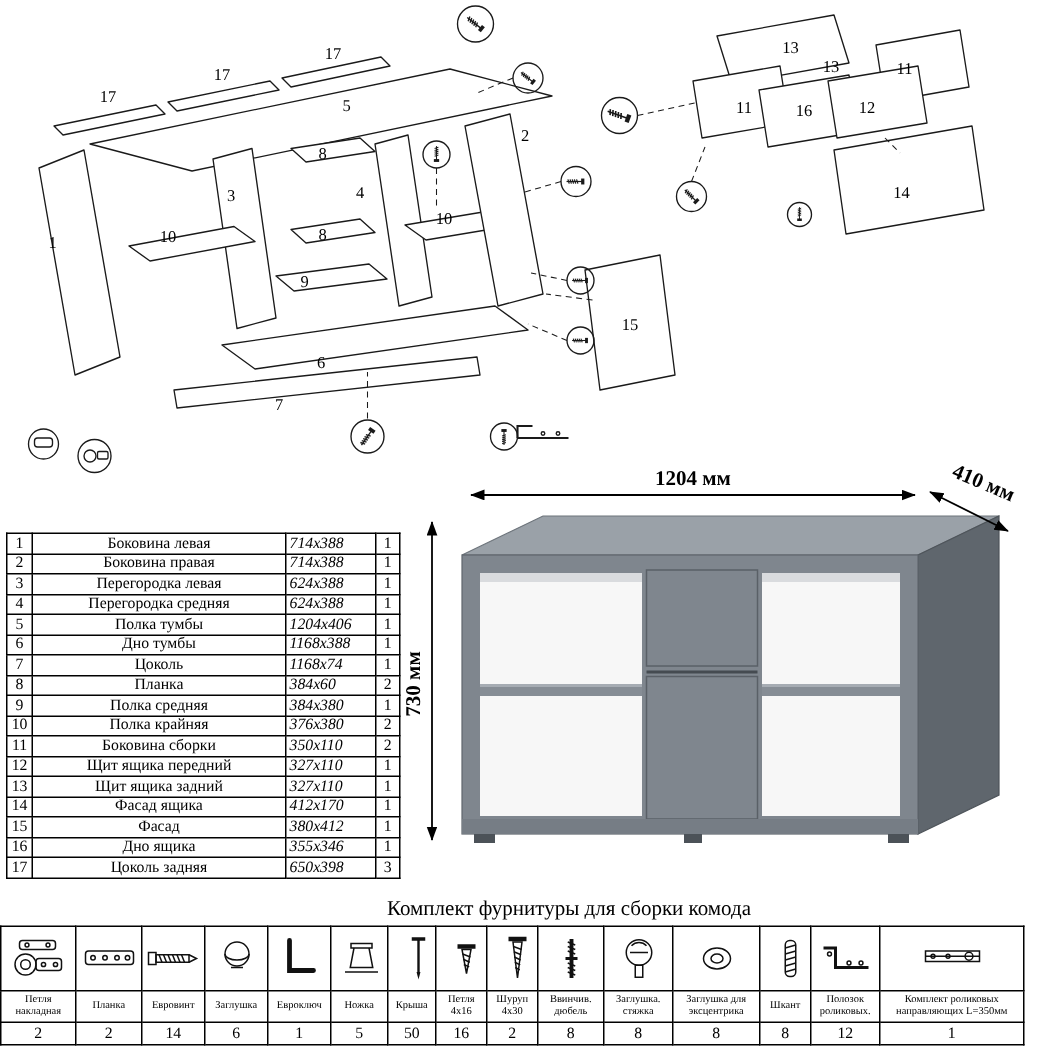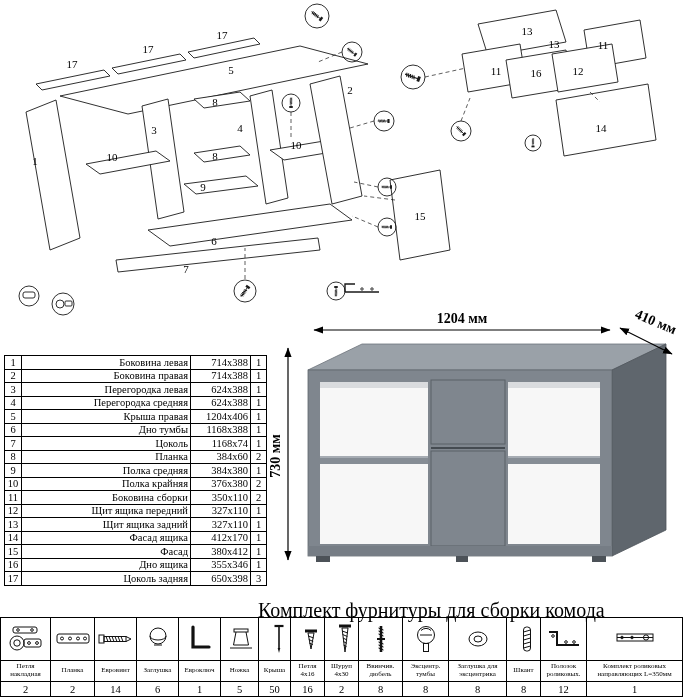--- a/index.html
+++ b/index.html
@@ -9,30 +9,30 @@
 
   
   #diagram-svg{position:absolute;left:0;top:0;}
 
   
   #parts-table{position:absolute;left:4px;top:355px;width:256px;border-collapse:collapse;
                table-layout:fixed;font-size:10.5px;}
   #parts-table td{border:1px solid #000;height:12.5px;line-height:1.05;padding:0 2px;
                   white-space:nowrap;overflow:hidden;}
   #parts-table .c-num{width:16px;text-align:center;padding:0;}
-  #parts-table .c-name{width:164px;text-align:right;}
-  #parts-table .c-size{width:55px;text-align:right;}
+  #parts-table .c-name{width:164px;text-align:center;}
+  #parts-table .c-size{width:55px;text-align:left;font-style:italic;}
   #parts-table .c-qty{width:15px;text-align:center;padding:0;}
 
   
   #dresser-svg{position:absolute;left:268px;top:308px;}
   .dim-label{font-weight:bold;font-size:14px;}
 
   
-  #hw-title{position:absolute;left:258px;top:599px;font-size:20px;}
+  #hw-title{position:absolute;left:258px;top:599px;font-size:14px;}
   #hw-table{position:absolute;left:0px;top:617px;width:627px;border-collapse:collapse;
             table-layout:fixed;}
   #hw-table td{border:1px solid #000;text-align:center;vertical-align:middle;padding:0;}
   .hw-icons td{height:42px;}
   .hw-labels td{height:20px;font-size:7px;line-height:1.1;padding:0 1px;}
   .hw-qty td{height:14px;font-size:10.5px;}
   .hwico{display:block;margin:0 auto;width:40px;height:40px;}
 </style>
 </head>
 <body>
@@ -184,21 +184,21 @@
           <td class="c-qty">1</td>
         </tr>
       <tr>
           <td class="c-num">4</td>
           <td class="c-name">Перегородка средняя</td>
           <td class="c-size">624x388</td>
           <td class="c-qty">1</td>
         </tr>
       <tr>
           <td class="c-num">5</td>
-          <td class="c-name">Крыша правая</td>
+          <td class="c-name">Полка тумбы</td>
           <td class="c-size">1204x406</td>
           <td class="c-qty">1</td>
         </tr>
       <tr>
           <td class="c-num">6</td>
           <td class="c-name">Дно тумбы</td>
           <td class="c-size">1168x388</td>
           <td class="c-qty">1</td>
         </tr>
       <tr>
@@ -505,21 +505,21 @@
         <td>Петля накладная</td>
         <td>Планка</td>
         <td>Евровинт</td>
         <td>Заглушка</td>
         <td>Евроключ</td>
         <td>Ножка</td>
         <td>Крыша</td>
         <td>Петля 4x16</td>
         <td>Шуруп 4x30</td>
         <td>Ввинчив. дюбель</td>
-        <td>Эксцентр. тумбы</td>
+        <td>Заглушка. стяжка</td>
         <td>Заглушка для эксцентрика</td>
         <td>Шкант</td>
         <td>Полозок роликовых.</td>
         <td>Комплект роликовых направляющих L=350мм</td>
       </tr>
       <tr class="hw-qty">
         <td>2</td>
         <td>2</td>
         <td>14</td>
         <td>6</td>

